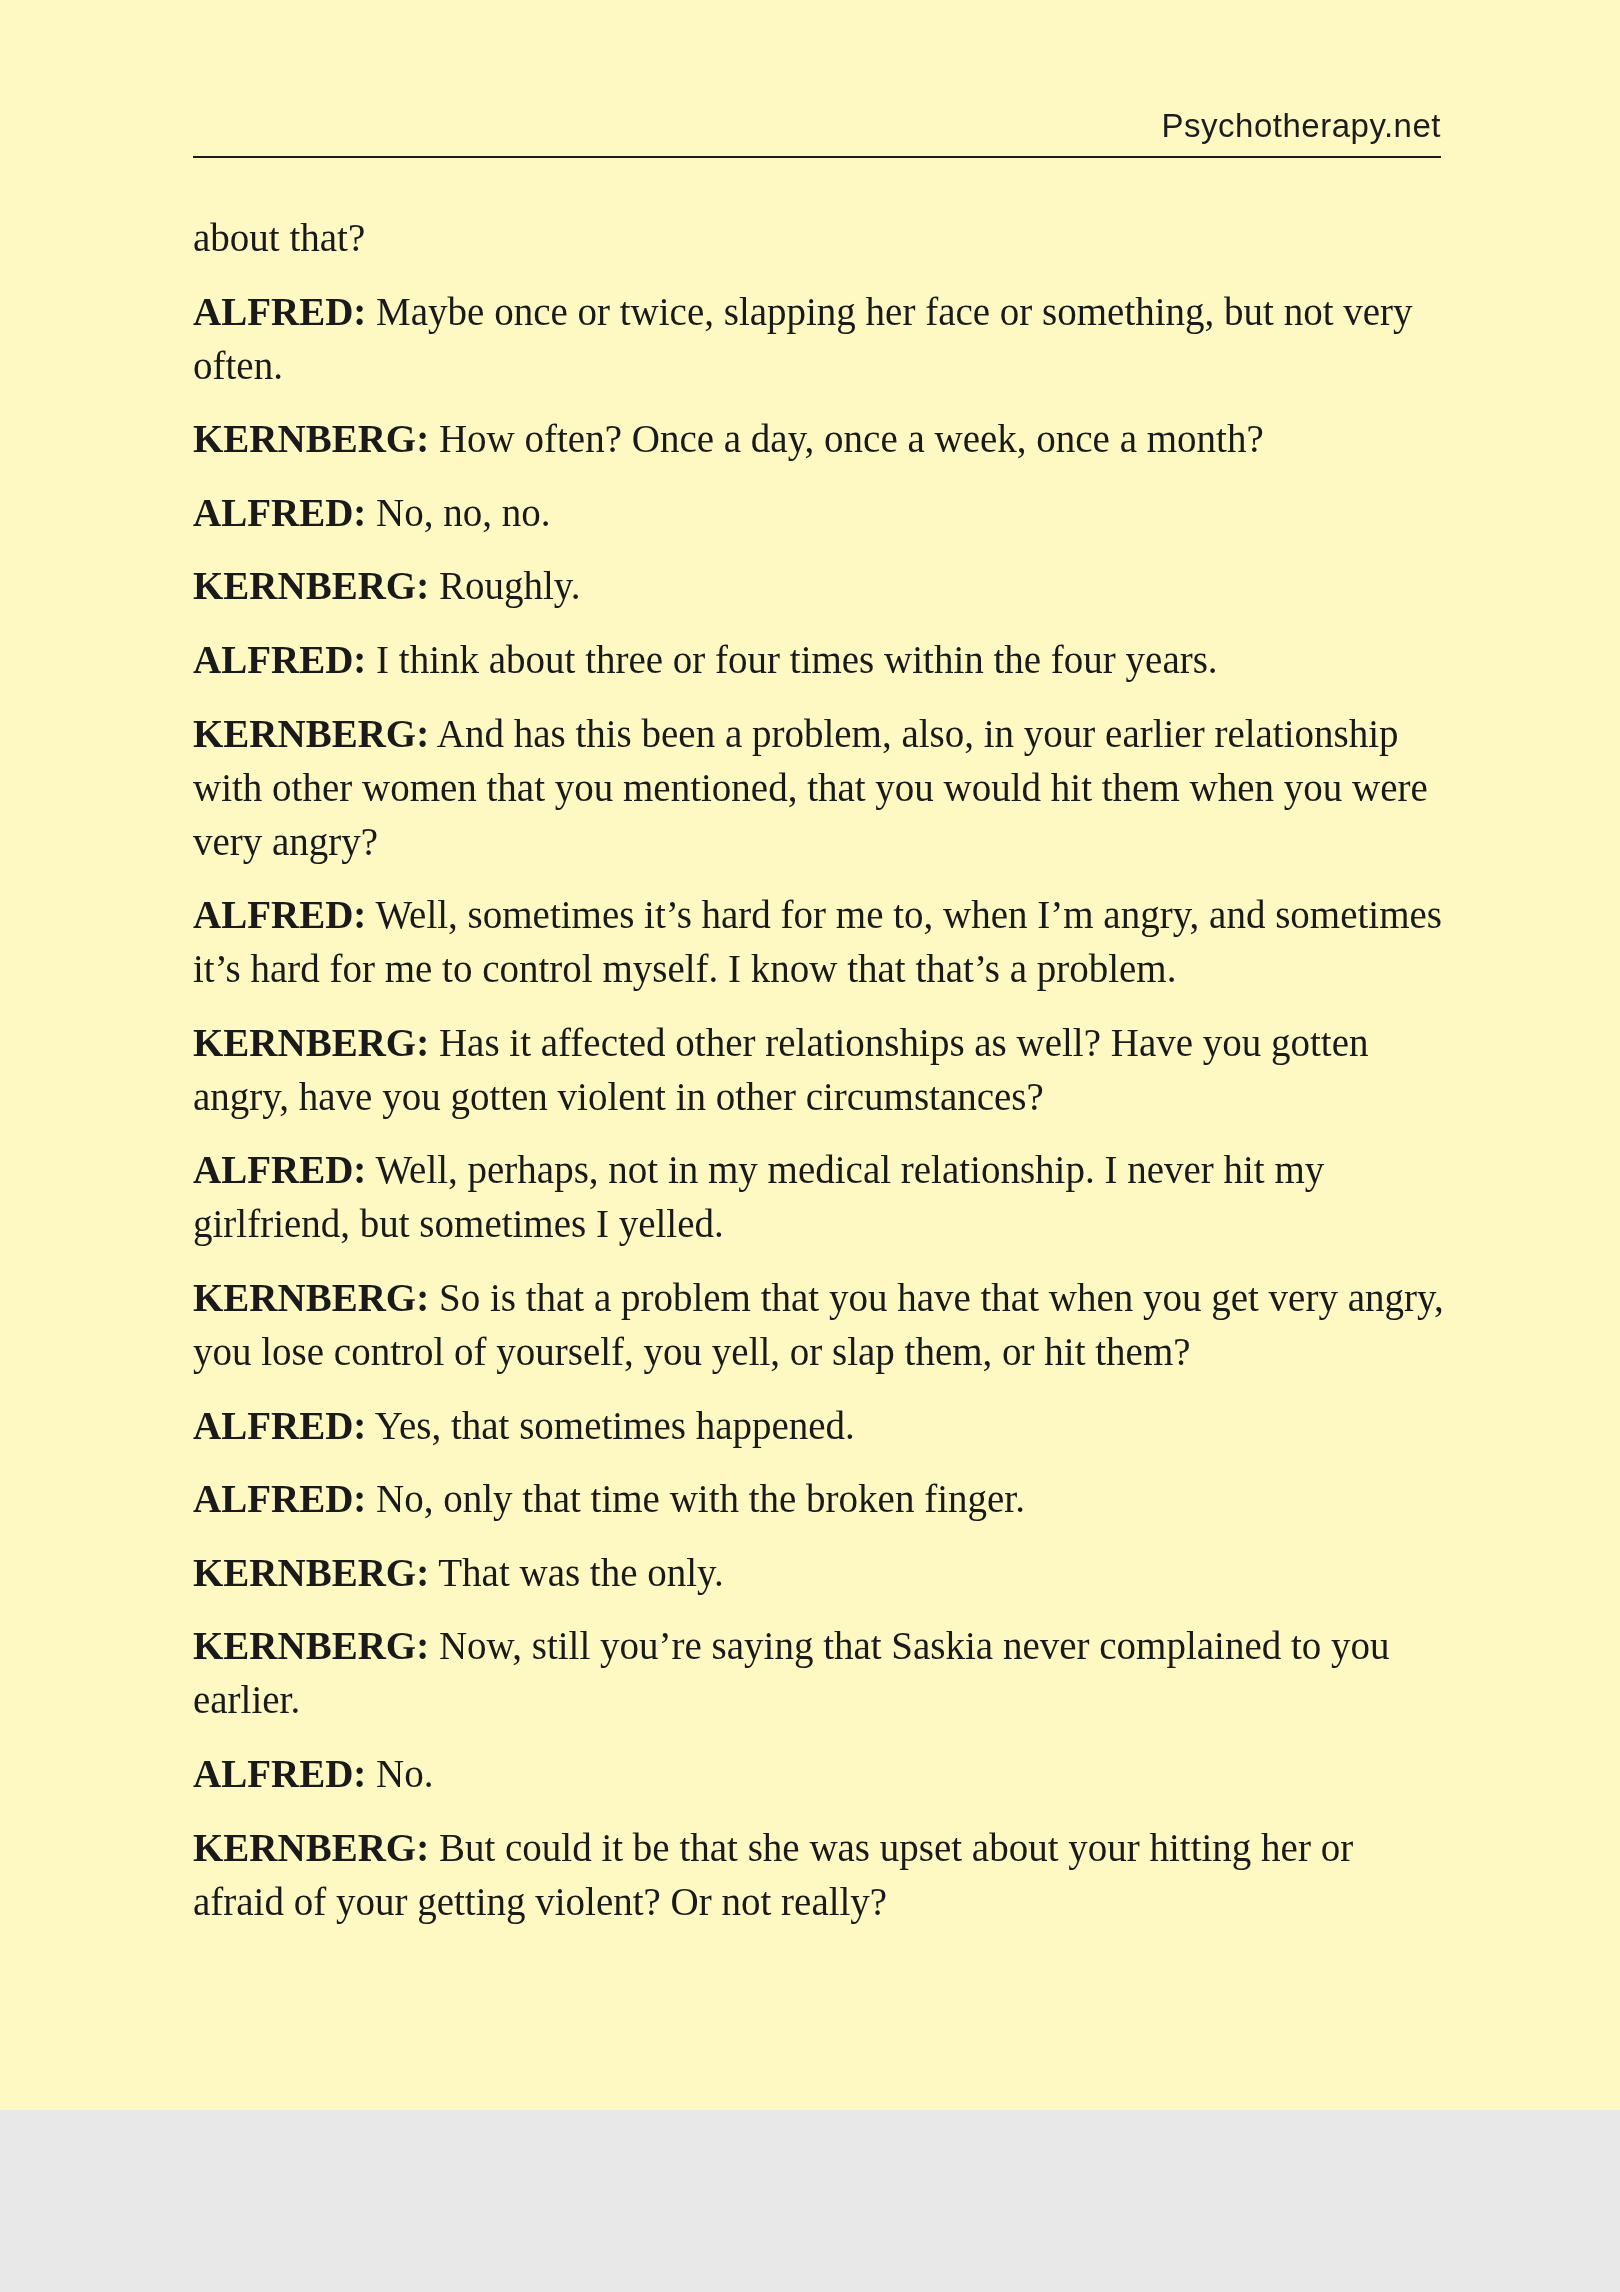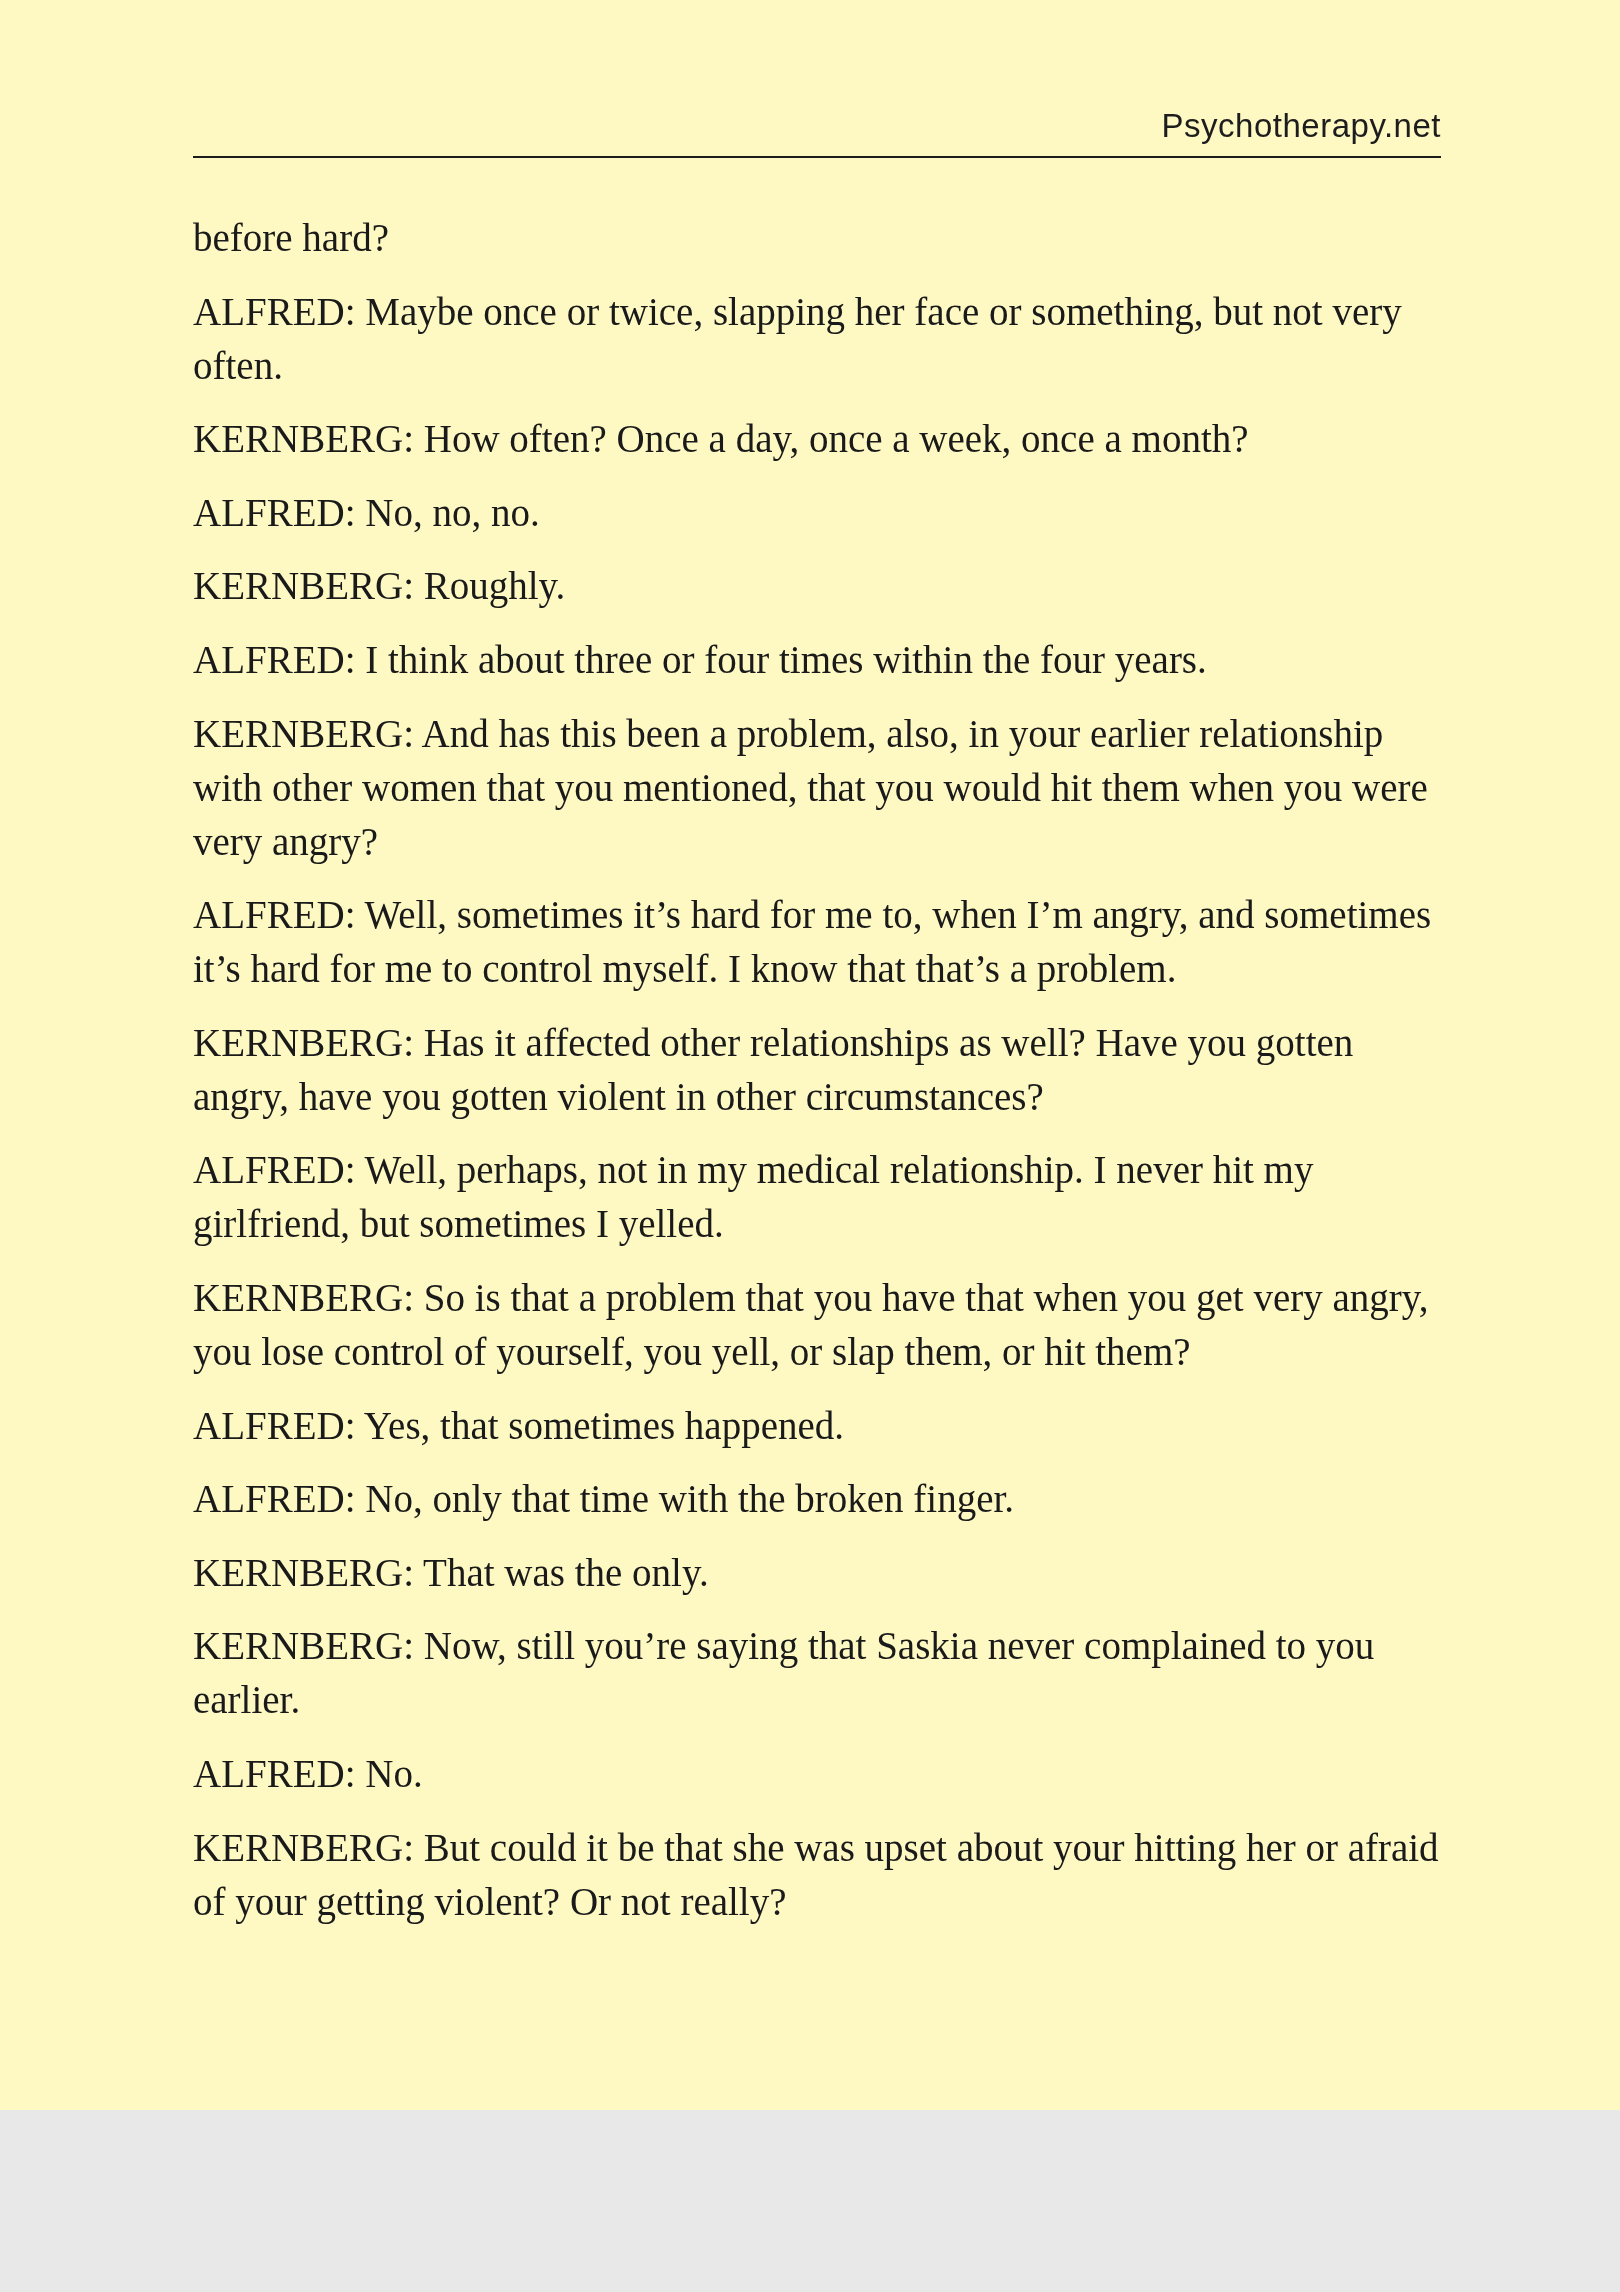--- a/index.html
+++ b/index.html
@@ -35,39 +35,39 @@
   .content {
     position: absolute;
     top: 211px;
     left: 193px;
     width: 1255px;
     font-size: 39px;
     line-height: 54px;
     text-align: left;
   }
   .content p { margin: 0 0 19.6px 0; }
-  .speaker { font-weight: normal; }
+  .speaker { font-weight: bold; }
   .pageno {
     position: absolute;
     top: 2152px;
     right: 182px;
     font-size: 37px;
     line-height: 1;
     color: #555555;
   }
 </style>
 </head>
 <body>
 
 <div class="page">
   <span class="site">Psychotherapy.net</span>
   <div class="rule"></div>
 
   <main class="content">
-    <p>before hard?</p>
+    <p>about that?</p>
     <div id="dialogue-list">
   <p><strong class="speaker">ALFRED:</strong><span> Maybe once or twice, slapping her face or something, but not very often.</span></p>
 
   <p><strong class="speaker">KERNBERG:</strong><span> How often? Once a day, once a week, once a month?</span></p>
 
   <p><strong class="speaker">ALFRED:</strong><span> No, no, no.</span></p>
 
   <p><strong class="speaker">KERNBERG:</strong><span> Roughly.</span></p>
 
   <p><strong class="speaker">ALFRED:</strong><span> I think about three or four times within the four years.</span></p>

